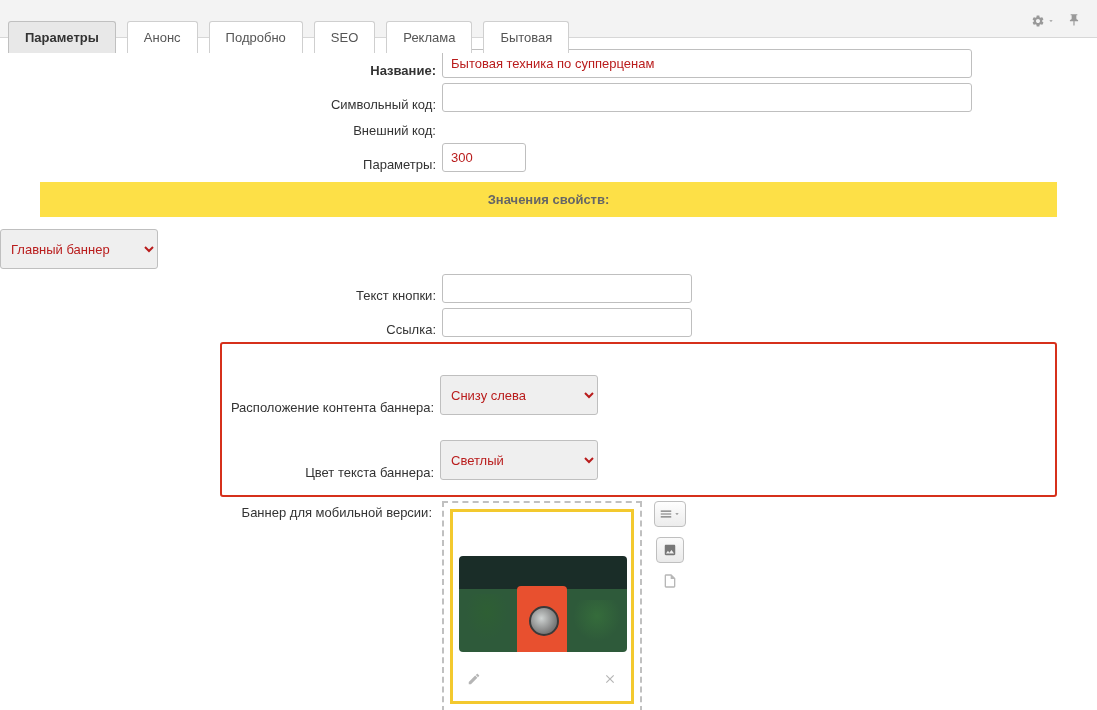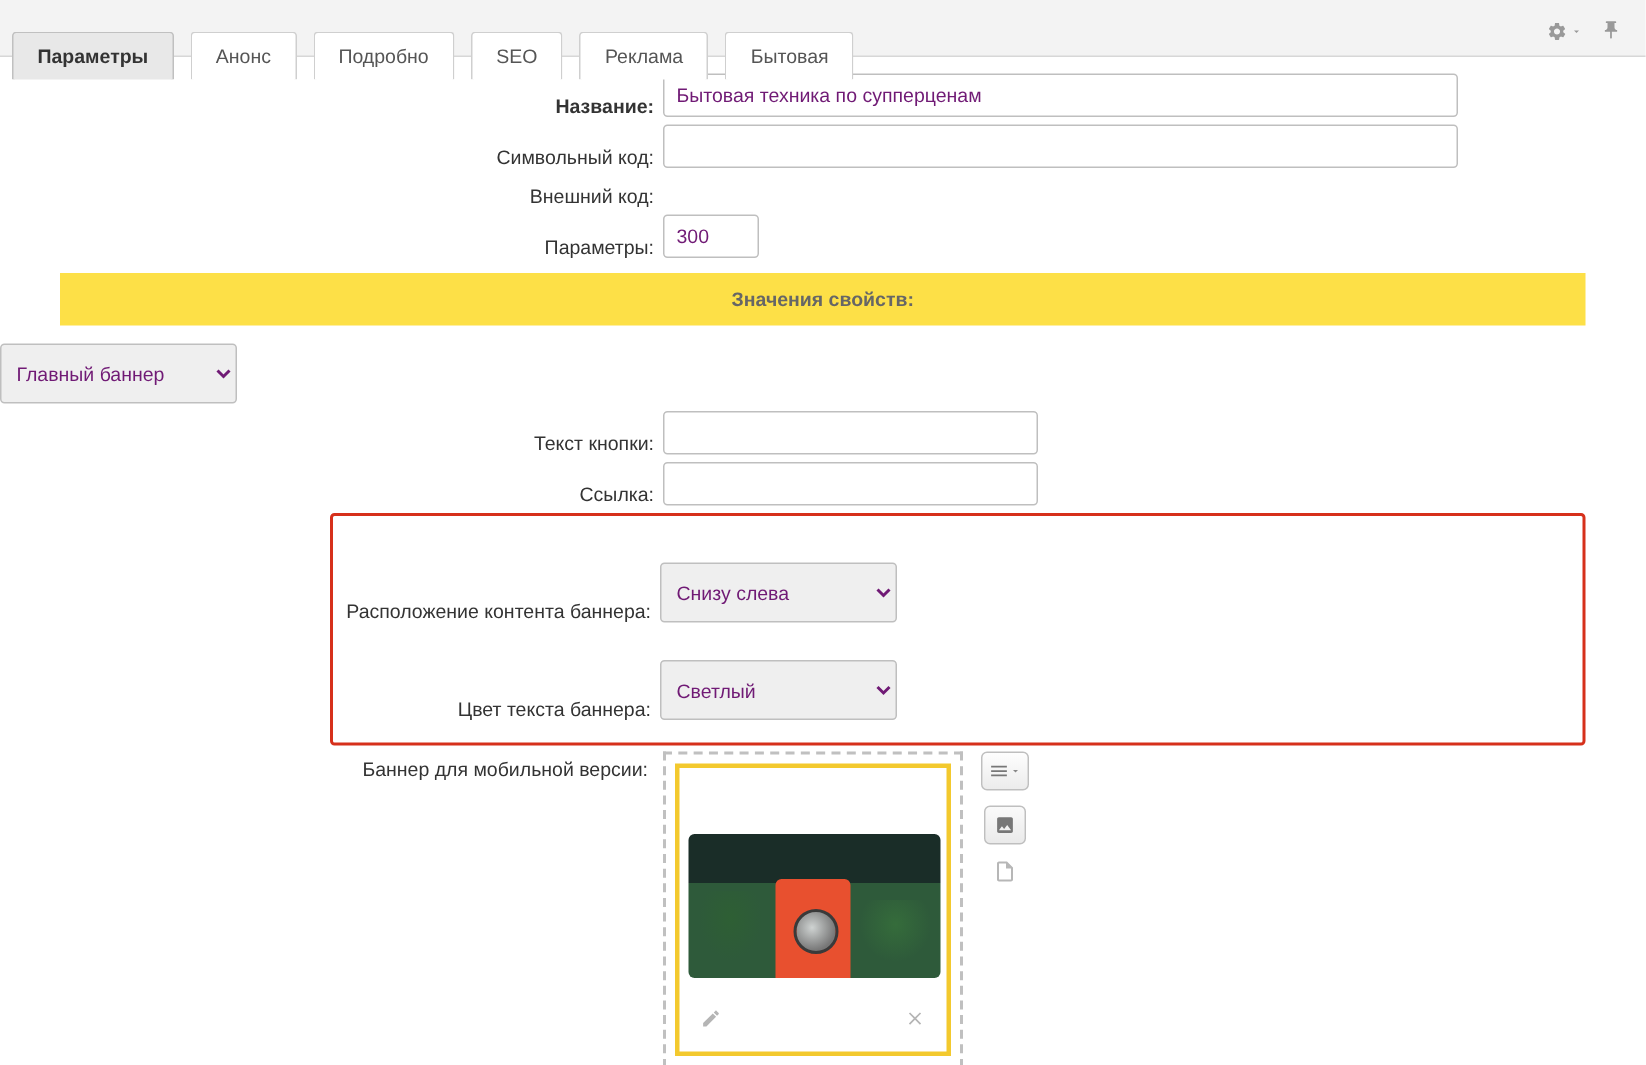--- a/index.html
+++ b/index.html
@@ -69,24 +69,24 @@
     }
     .field-col {
       flex: 1;
       padding-right: 40px;
     }
     input[type=text], select {
       border: 1px solid #bfbfbf;
       border-radius: 3px;
       padding: 6px 8px;
       font-size: 13px;
-      color: #701a75;
+      color: #b91c1c;
     }
     .input-full { width: 530px; }
-    .input-small { width: 64px; }
+    .input-small { width: 84px; }
     .input-med { width: 250px; }
     select.sel { width: 158px; padding: 4px 6px; height: 40px; }
     .section-header {
       background: #fde047;
       text-align: center;
       padding: 10px 0;
       margin: 10px 40px 12px 40px;
       color: #666;
       font-weight: bold;
       font-size: 13px;

